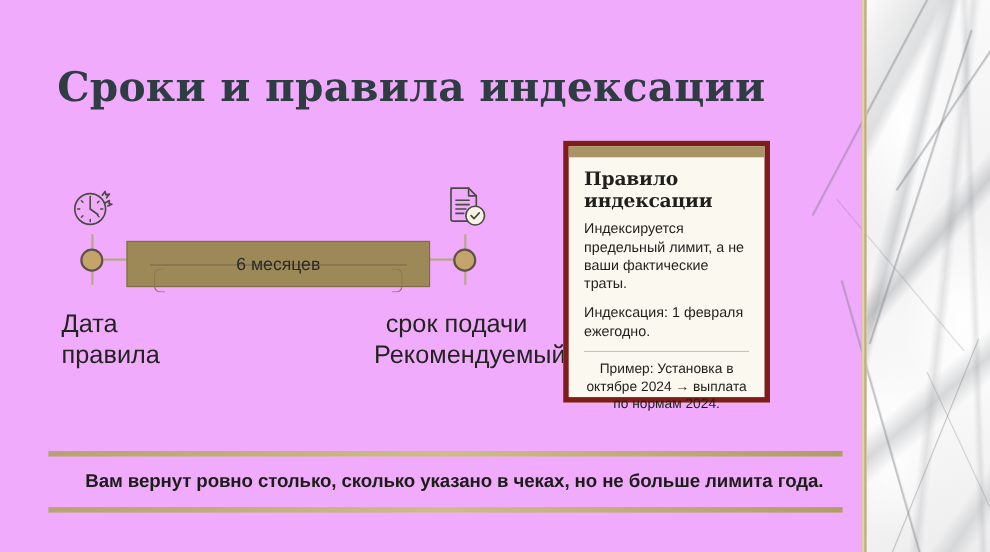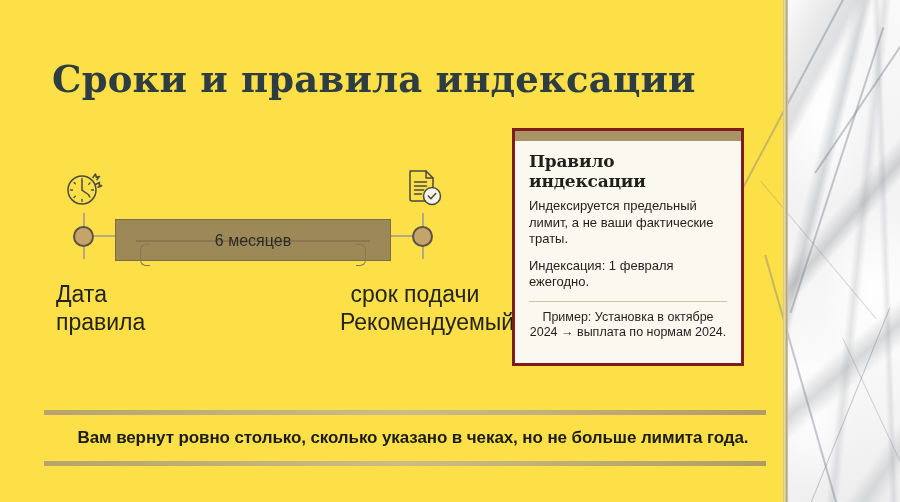--- a/index.html
+++ b/index.html
@@ -2,21 +2,21 @@
 <html><head>
 <meta charset="utf-8">
 <style>
   html,body{margin:0;padding:0;}
   body{
     width:900px;height:502px;overflow:hidden;
     background:#f4f3e2;
     font-family:"Liberation Sans", sans-serif;
     position:relative;
   }
-  #slide{position:absolute;inset:0;background:#fde047;}
+  #slide{position:absolute;inset:0;background:#f0abfc;}
 
   
   #marble{
     position:absolute;top:0;right:0;width:112px;height:502px;
     background:
       linear-gradient(118deg, rgba(150,152,156,.00) 0%, rgba(150,152,156,.28) 18%, rgba(255,255,255,0) 21%),
       linear-gradient(104deg, rgba(140,143,148,0) 28%, rgba(140,143,148,.32) 33%, rgba(255,255,255,0) 36%),
       linear-gradient(131deg, rgba(120,123,128,0) 42%, rgba(120,123,128,.30) 46%, rgba(255,255,255,0) 49%),
       linear-gradient(96deg, rgba(160,162,166,0) 55%, rgba(160,162,166,.26) 59%, rgba(255,255,255,0) 63%),
       linear-gradient(140deg, rgba(130,133,138,0) 66%, rgba(130,133,138,.30) 70%, rgba(255,255,255,0) 74%),
@@ -89,22 +89,22 @@
     font-size:16px;color:#2a2a26;font-weight:400;
     position:relative;z-index:2;
   }
 
   .tl-label{position:absolute;font-size:23px;color:#23231f;line-height:1.22;}
   #label-left{left:4px;top:115px;text-align:left;}
   #label-right{left:288px;top:115px;width:150px;text-align:center;}
 
   
   #rule-card{
-    position:absolute;left:512px;top:128px;width:232px;height:238px;
-    background:#faf8ef;border:3px solid #7f1d1d;box-sizing:border-box;
+    position:absolute;left:512px;top:128px;width:188px;height:238px;
+    background:#faf8ef;border:5px solid #7f1d1d;box-sizing:border-box;
   }
   #rule-card-topbar{height:10px;background:#a89465;}
   #rule-card-body{padding:10px 14px 10px 14px;}
   #rule-card-title{
     font-family:"DejaVu Serif", serif;font-weight:700;font-size:17px;
     color:#1f1f1c;margin:0 0 7px 0;letter-spacing:-.2px;
   }
   .rule-para{font-size:13px;line-height:1.27;color:#201f1c;margin:0 0 10px 0;}
   #rule-sep{height:1px;background:#ccc2a6;margin:2px 0 8px 0;}
   .rule-example{font-size:12.5px;line-height:1.27;color:#201f1c;margin:0;text-align:center;}

